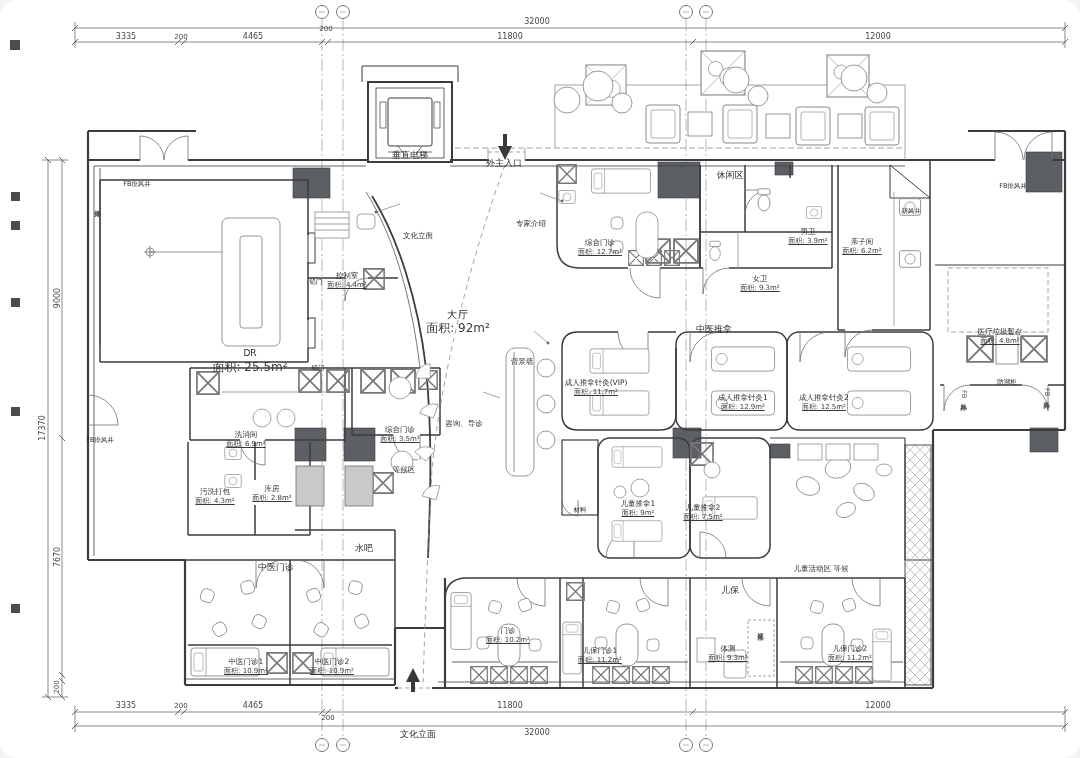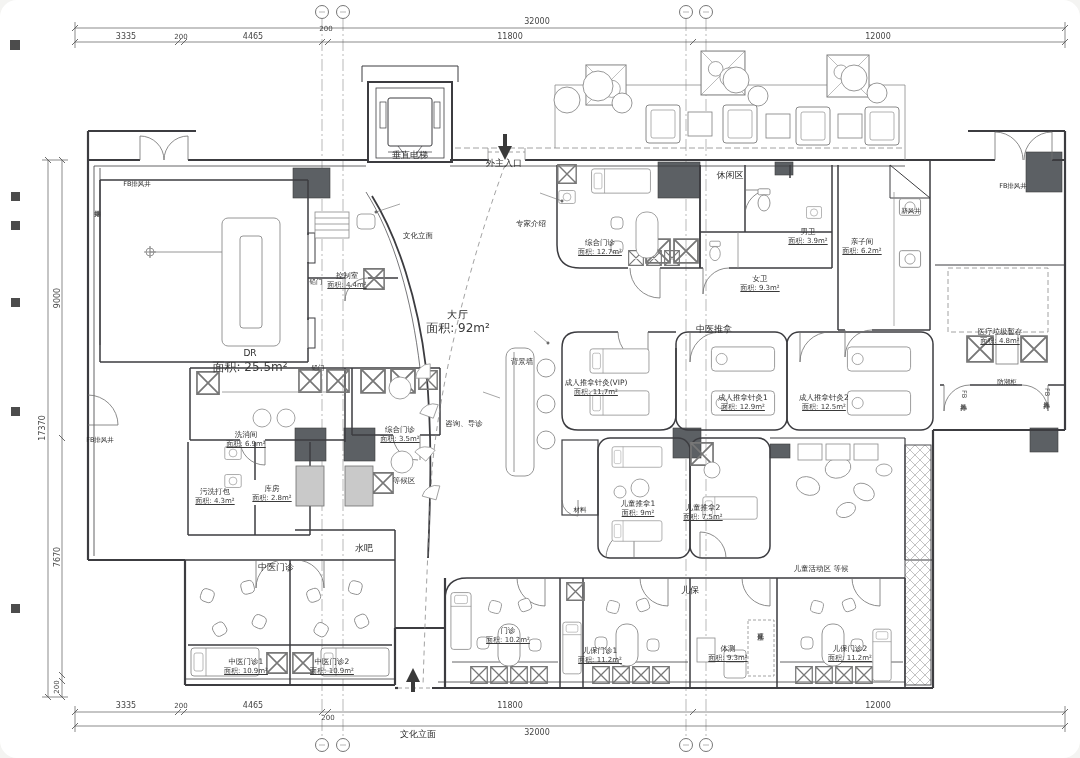--- a/index.html
+++ b/index.html
@@ -515,24 +515,24 @@
 <div class="lbl big" style="left:458px;top:274px">
       <span class="nm">大厅</span>
       <span class="ar">面积: 92m²</span>
     </div>
 <div class="lbl" style="left:714px;top:290px">
       <span class="nm">中医推拿</span>
     </div>
 <div class="lbl" style="left:276px;top:528px">
       <span class="nm">中医门诊</span>
     </div>
-<div class="lbl" style="left:690px;top:551px">
+<div class="lbl" style="left:730px;top:551px">
       <span class="nm">儿保</span>
     </div>
-<div class="lbl sm" style="left:404px;top:442px">
+<div class="lbl sm" style="left:404px;top:431px">
       <span class="nm">等候区</span>
     </div>
 <div class="lbl" style="left:364px;top:509px">
       <span class="nm">水吧</span>
     </div>
 <div class="lbl sm" style="left:821px;top:530px">
       <span class="nm">儿童活动区 等候</span>
     </div>
 
 <div class="lbl sm" style="left:531px;top:185px">

